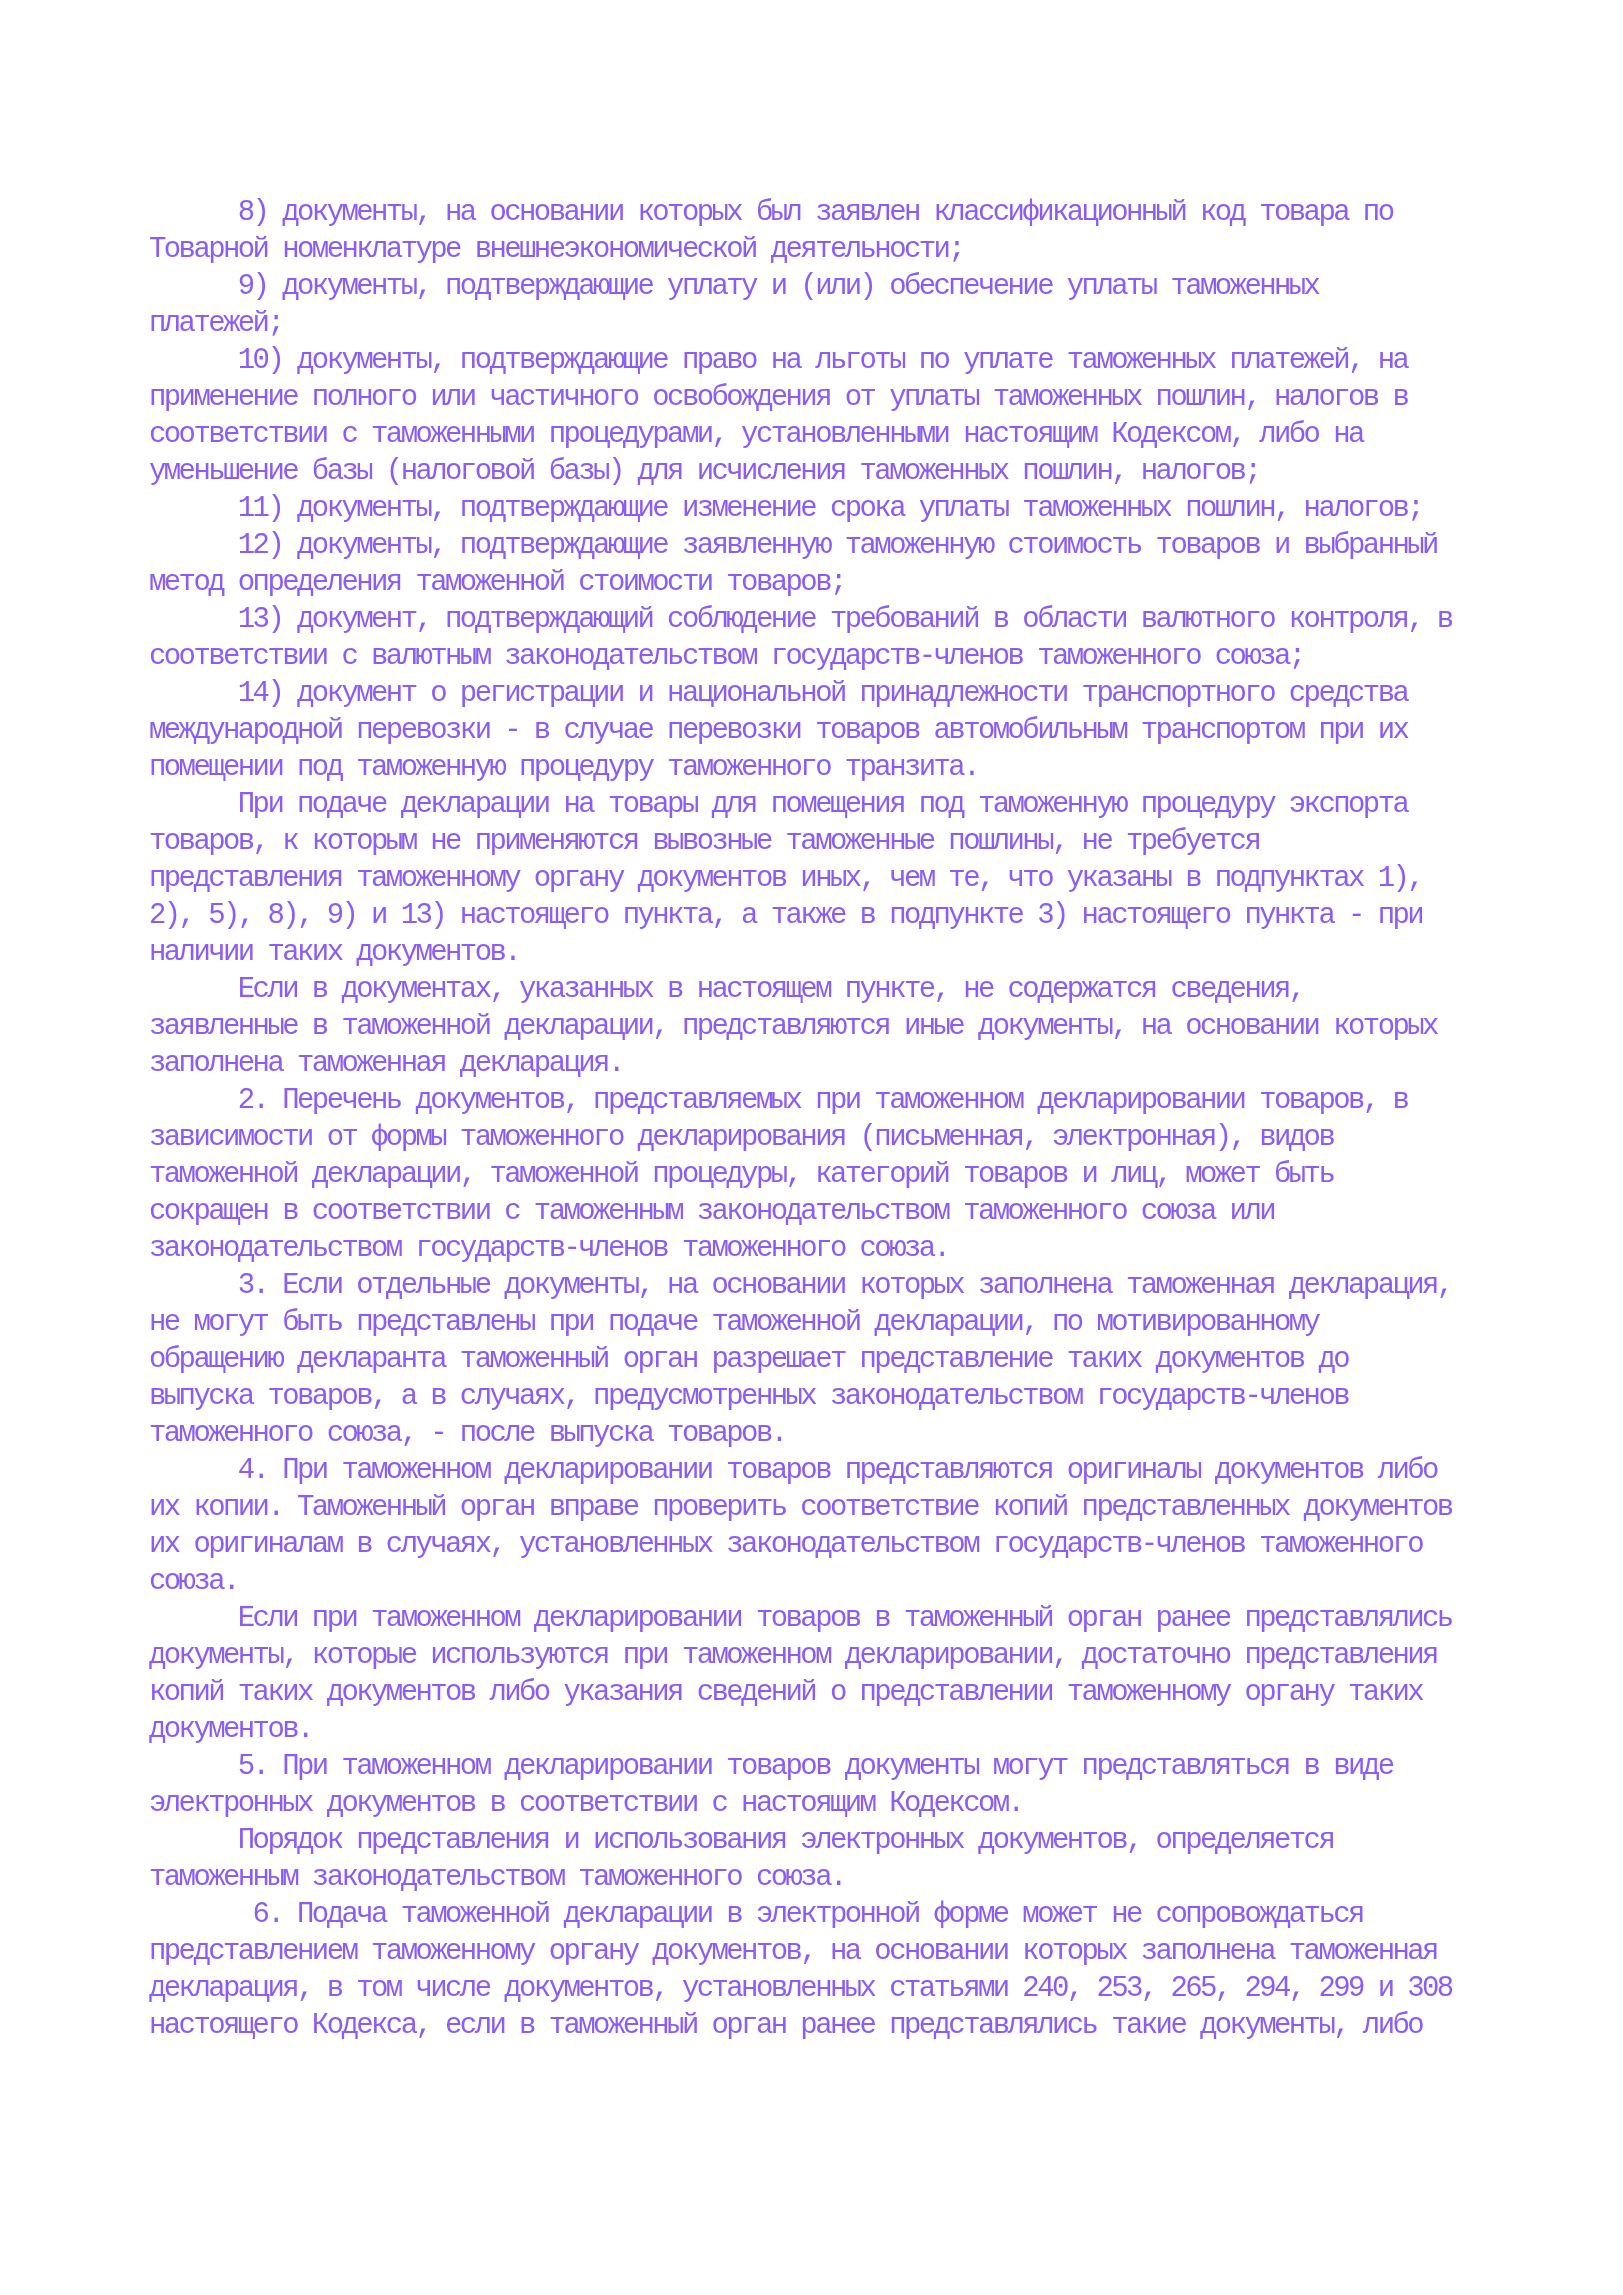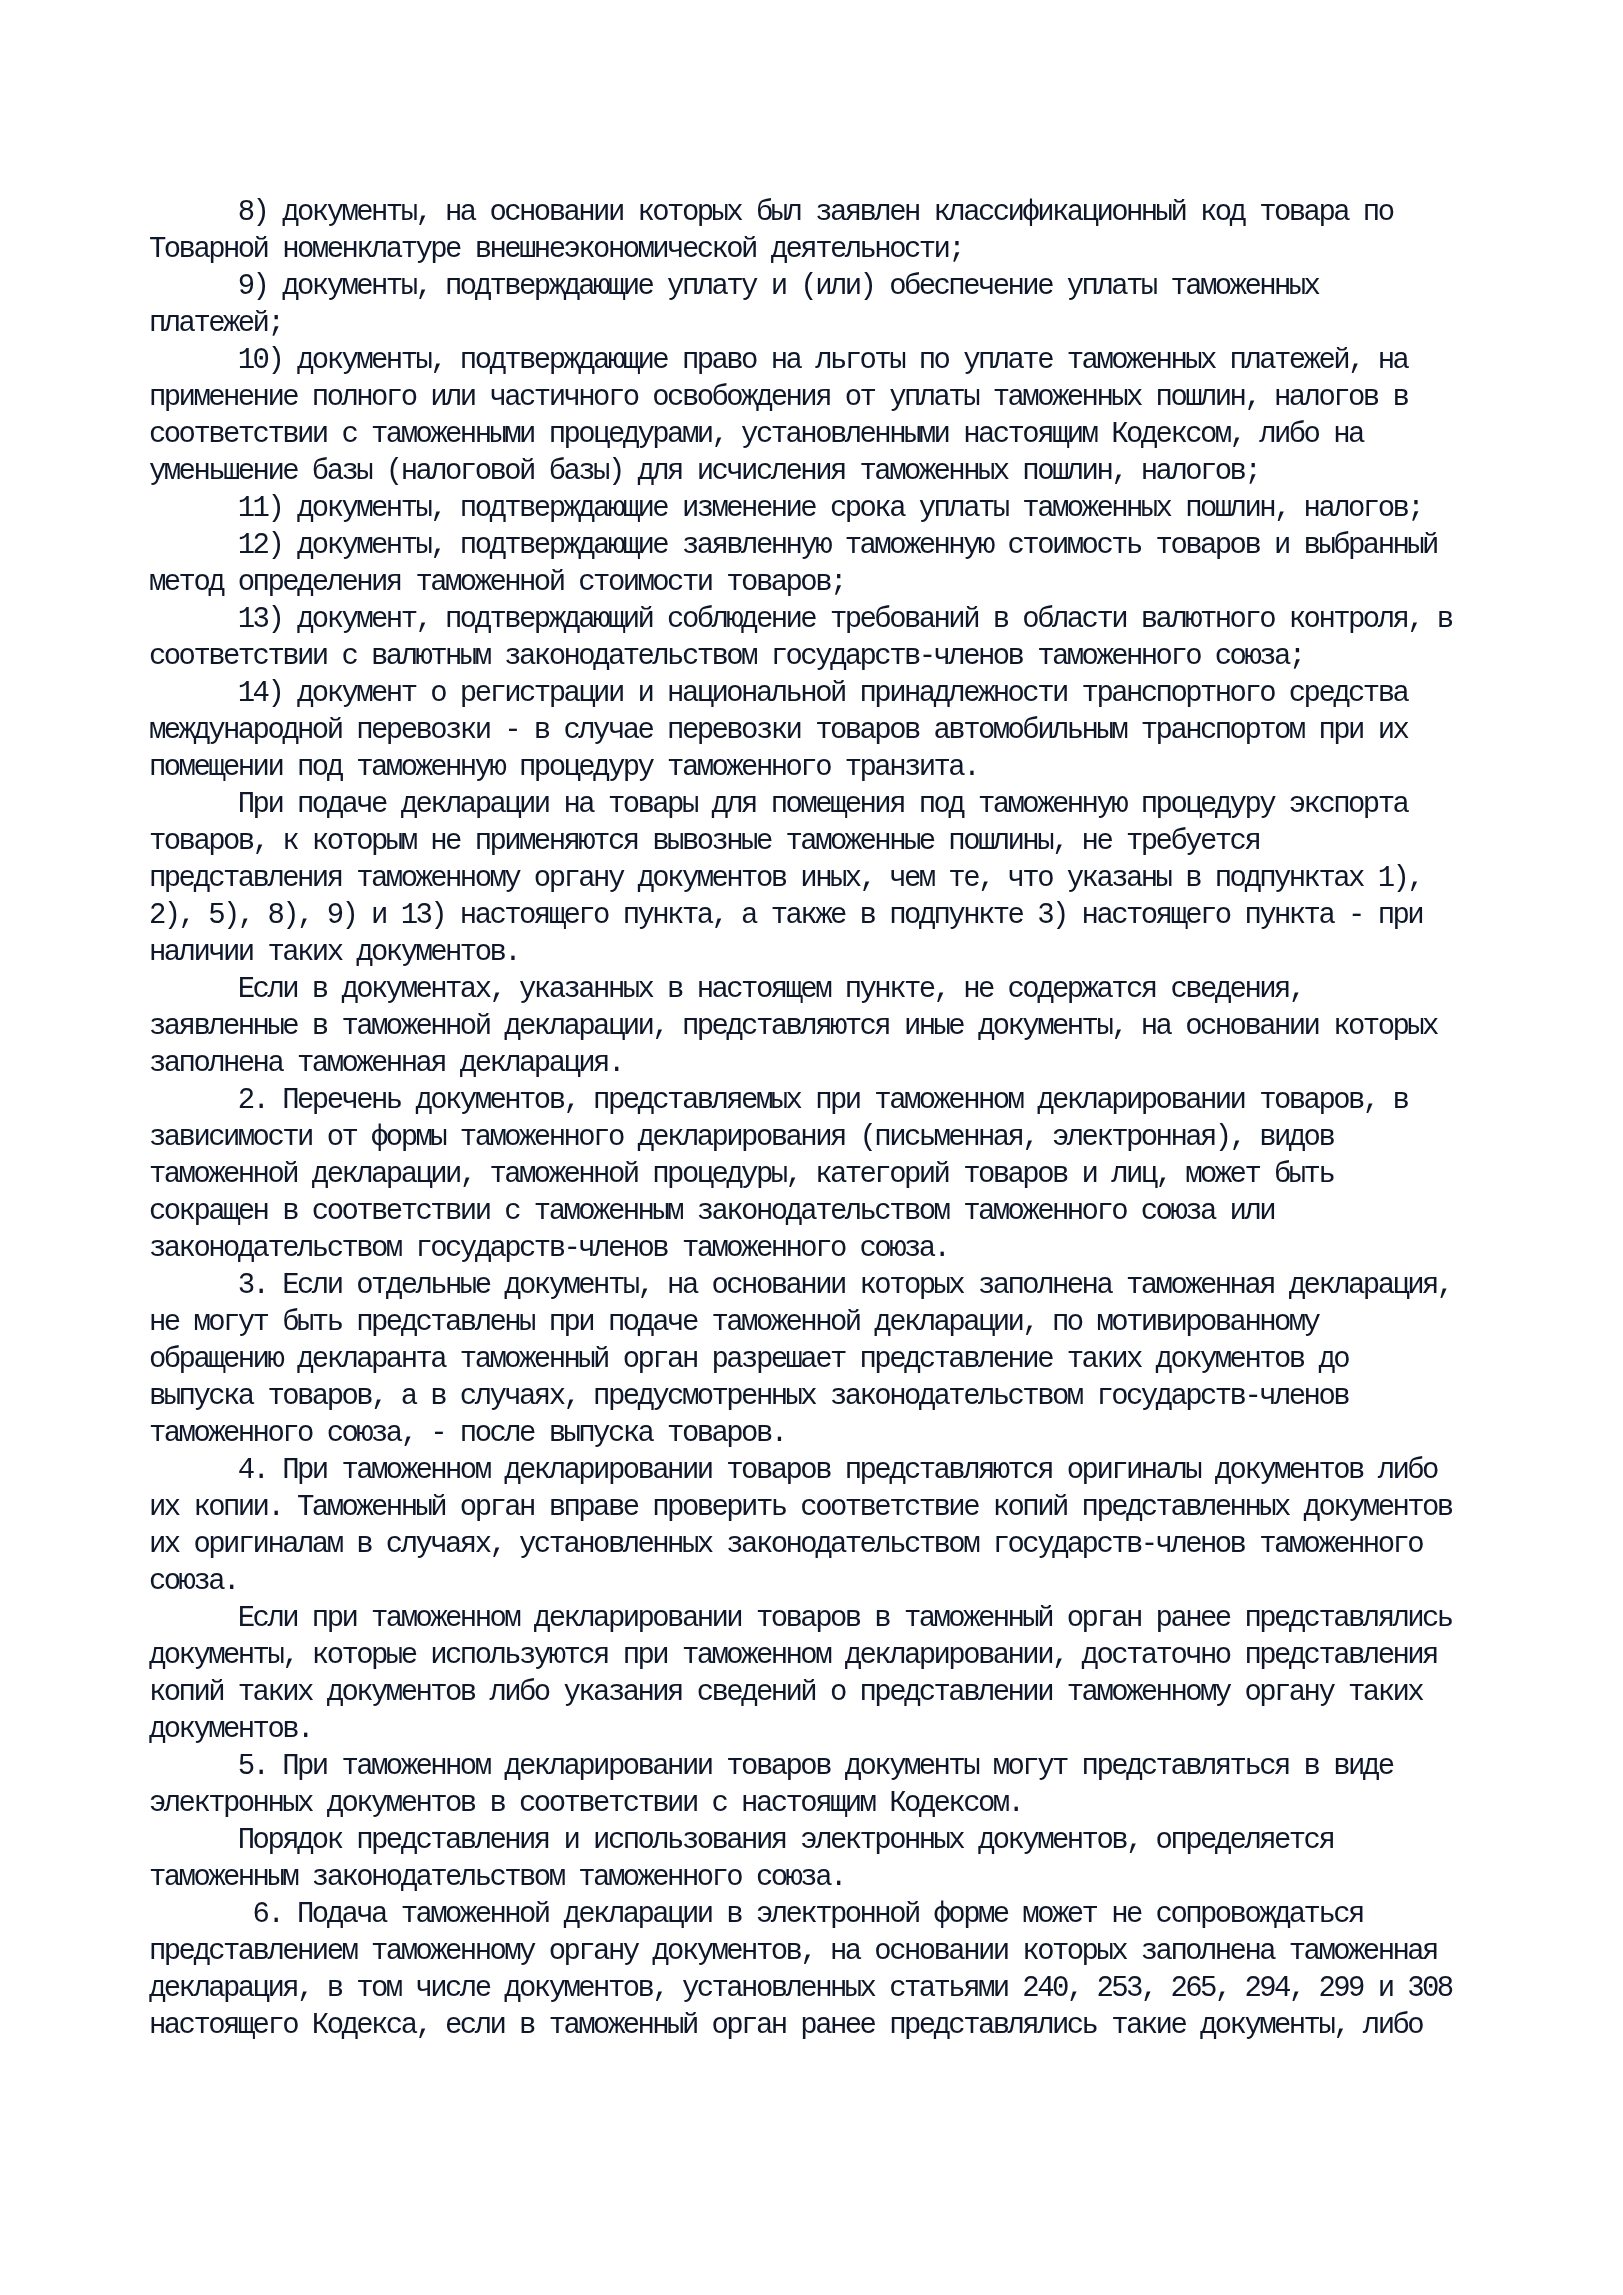--- a/index.html
+++ b/index.html
@@ -11,21 +11,21 @@
     width: 1623px;
     height: 2295px;
     background: #ffffff;
     overflow: hidden;
   }
   .doc-text {
     position: absolute;
     left: 149px;
     top: 194px;
     margin: 0;
-    color: #0f172a;
+    color: #8b5cf6;
     font-family: "Liberation Mono", "DejaVu Sans Mono", monospace;
     font-size: 29px;
     line-height: 37px;
     letter-spacing: -2.6px;
     white-space: pre;
     font-weight: 400;
   }
 </style>
 </head>
 <body>

